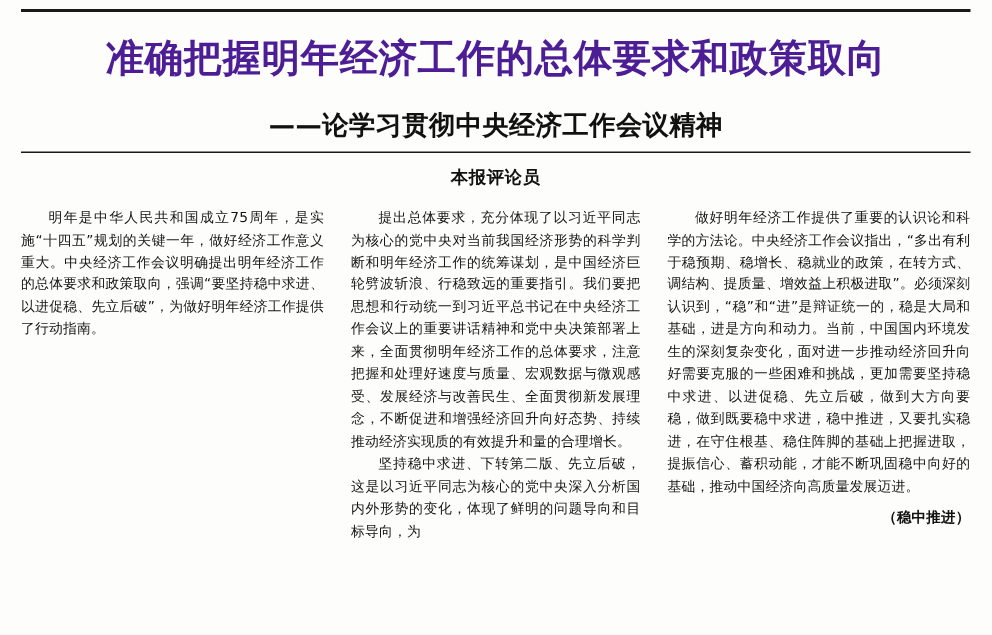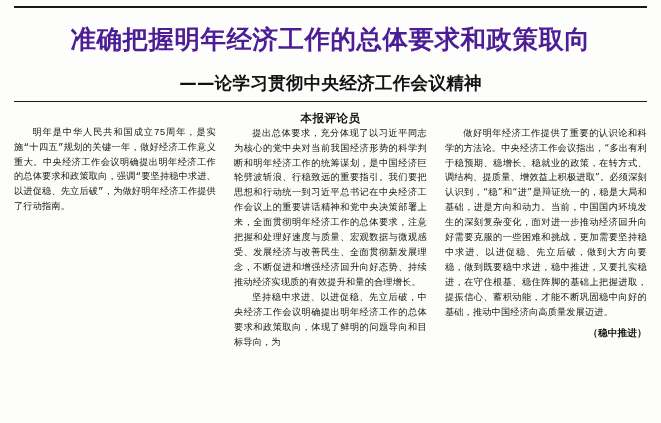--- a/index.html
+++ b/index.html
@@ -52,40 +52,40 @@
   }
   .rule-under {
     height: 1px;
     background: #1a1a1a;
     margin: 6px 0 0 0;
   }
   .byline {
     text-align: center;
     font-size: 11.5px;
     font-weight: bold;
-    margin: 9px 0 0 0;
+    margin: 9px 0 13px 0;
     letter-spacing: 0.5px;
   }
   .columns {
     display: flex;
     gap: 0;
     align-items: flex-start;
     height: 278px;
   }
   .col {
     width: 33.33%;
     box-sizing: border-box;
     font-size: 9.2px;
     line-height: 1.62;
     text-align: justify;
     text-justify: inter-character;
     color: #131313;
     position: relative;
   }
-  .col.c1 { padding-right: 9px; font-family: Liberation Mono, monospace; }
+  .col.c1 { padding-right: 9px; }
   .col.c2 { padding: 0 9px; }
   .col.c3 { padding-left: 9px; }
   .col p {
     margin: 0 0 0.5px 0;
     text-indent: 2em;
     letter-spacing: 0.15px;
   }
   .jump {
     text-align: right;
     font-size: 9.6px;
@@ -112,21 +112,21 @@
   <div class="byline">本报评论员</div>
 
   <div class="columns">
 
     <div class="col c1">
       <p>明年是中华人民共和国成立75周年，是实施“十四五”规划的关键一年，做好经济工作意义重大。中央经济工作会议明确提出明年经济工作的总体要求和政策取向，强调“要坚持稳中求进、以进促稳、先立后破”，为做好明年经济工作提供了行动指南。</p>
     </div>
 
     <div class="col c2">
       <p>提出总体要求，充分体现了以习近平同志为核心的党中央对当前我国经济形势的科学判断和明年经济工作的统筹谋划，是中国经济巨轮劈波斩浪、行稳致远的重要指引。我们要把思想和行动统一到习近平总书记在中央经济工作会议上的重要讲话精神和党中央决策部署上来，全面贯彻明年经济工作的总体要求，注意把握和处理好速度与质量、宏观数据与微观感受、发展经济与改善民生、全面贯彻新发展理念，不断促进和增强经济回升向好态势、持续推动经济实现质的有效提升和量的合理增长。</p>
-      <p>坚持稳中求进、以进促稳、先立后破，中央经济工作会议明确提出明年经济工作的总体要求和政策取向，体现了鲜明的问题导向和目标导向，为</p>
+      <p>坚持稳中求进、下转第二版、先立后破，这是以习近平同志为核心的党中央深入分析国内外形势的变化，体现了鲜明的问题导向和目标导向，为</p>
     </div>
 
     <div class="col c3">
       <p>做好明年经济工作提供了重要的认识论和科学的方法论。中央经济工作会议指出，“多出有利于稳预期、稳增长、稳就业的政策，在转方式、调结构、提质量、增效益上积极进取”。必须深刻认识到，“稳”和“进”是辩证统一的，稳是大局和基础，进是方向和动力。当前，中国国内环境发生的深刻复杂变化，面对进一步推动经济回升向好需要克服的一些困难和挑战，更加需要坚持稳中求进、以进促稳、先立后破，做到大方向要稳，做到既要稳中求进，稳中推进，又要扎实稳进，在守住根基、稳住阵脚的基础上把握进取，提振信心、蓄积动能，才能不断巩固稳中向好的基础，推动中国经济向高质量发展迈进。</p>
       <div class="jump">（稳中推进）</div>
     </div>
 
   </div>
 </div>
 

